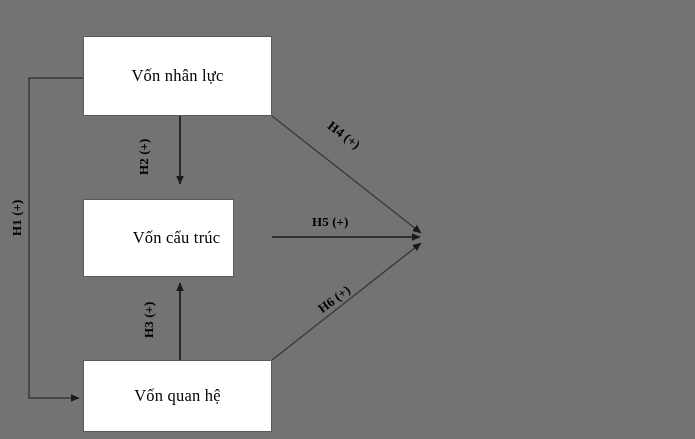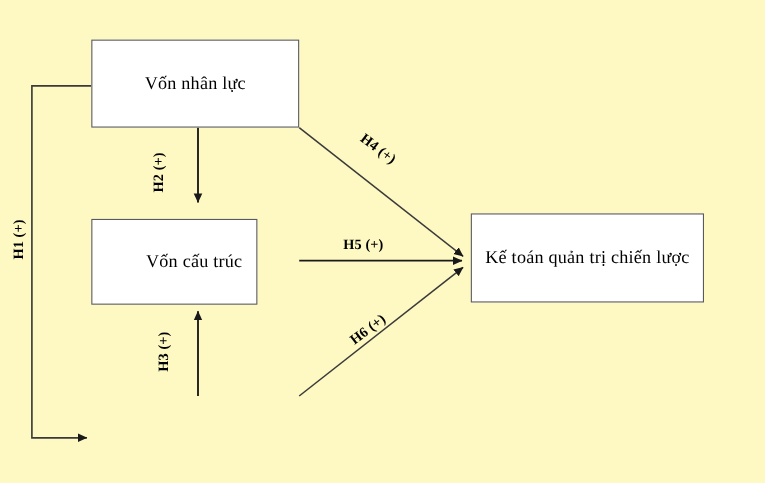--- a/index.html
+++ b/index.html
@@ -8,21 +8,21 @@
     padding: 0;
     background: #ffffff;
   }
   body {
     font-family: "Liberation Serif", "DejaVu Serif", serif;
   }
   #canvas {
     position: relative;
     width: 695px;
     height: 439px;
-    background: #fef9c3;
+    background: #737373;
     overflow: hidden;
   }
   svg.wires {
     position: absolute;
     left: 0;
     top: 0;
     width: 695px;
     height: 439px;
     pointer-events: none;
   }
@@ -114,24 +114,24 @@
   </svg>
 
   <div class="node-box" id="node-human-capital" style="left:83px; top:36px; width:189px; height:80px;">
     <span class="node-label">Vốn nhân lực</span>
   </div>
 
   <div class="node-box" id="node-structural-capital" style="left:83px; top:199px; width:151px; height:78px;padding-left:36px;">
     <span class="node-label">Vốn cấu trúc</span>
   </div>
 
+  <div class="node-box" id="node-relational-capital" style="left:83px; top:360px; width:189px; height:72px;">
+    <span class="node-label">Vốn quan hệ</span>
+  </div>
 
-  <div class="node-box" id="node-strategic-management-accounting" style="left:428px; top:194px; width:212px; height:81px;">
-    <span class="node-label">Kế toán quản trị chiến lược</span>
-  </div>
 
   <span class="hyp-label" id="hyp-h1">H1 (+)</span>
 
   <span class="hyp-label" id="hyp-h2">H2 (+)</span>
 
   <span class="hyp-label" id="hyp-h3">H3 (+)</span>
 
   <span class="hyp-label" id="hyp-h4">H4 (+)</span>
 
   <span class="hyp-label" id="hyp-h5">H5 (+)</span>

